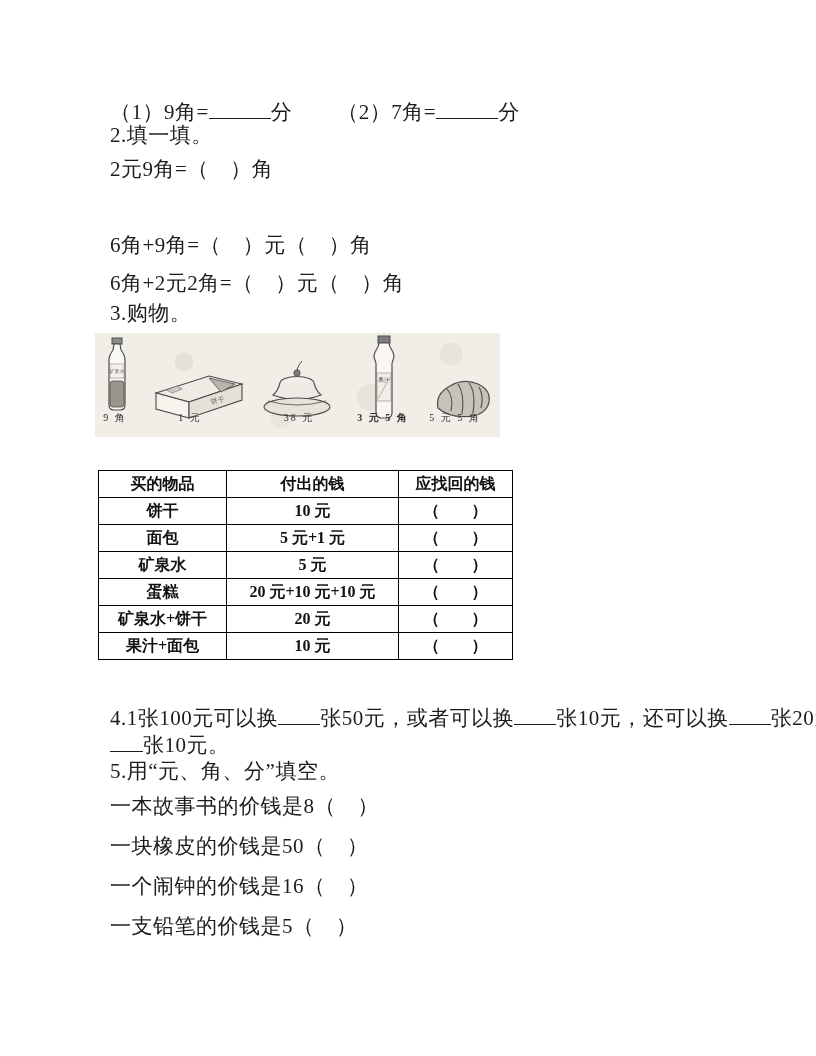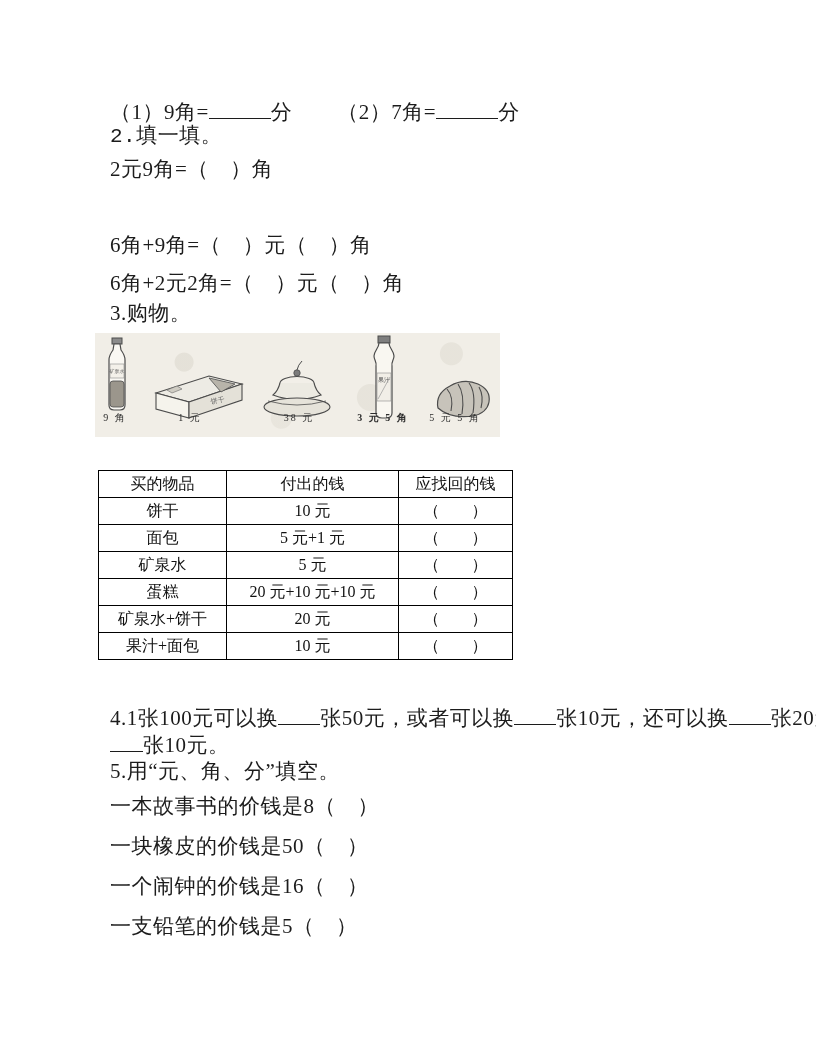--- a/index.html
+++ b/index.html
@@ -72,37 +72,37 @@
     table-layout: fixed;
     font-size: 16px;
     color: #111;
   }
   .shop-table th, .shop-table td {
     border: 1.5px solid #000;
     text-align: center;
     vertical-align: middle;
     height: 26px;
     padding: 0 4px;
-    font-weight: normal;
+    font-weight: bold;
     white-space: nowrap;
   }
   .col-item  { width: 128px; }
   .col-paid  { width: 172px; }
   .col-change{ width: 114px; }
 </style>
 </head>
 <body>
 
 <div class="page">
 
   <div class="line" style="top:98px;">
     <span>（1）9角=</span><span class="blank w62"></span><span>分</span><span class="gap45"></span><span>（2）7角=</span><span class="blank w62"></span><span>分</span>
   </div>
 
-  <div class="line" style="top:121px;font-family:Liberation Mono, monospace;">2.填一填。</div>
+  <div class="line" style="top:121px;">2.填一填。</div>
   <div class="line" style="top:155px;">2元9角=（　）角</div>
   <div class="line" style="top:231px;">6角+9角=（　）元（　）角</div>
   <div class="line" style="top:269px;">6角+2元2角=（　）元（　）角</div>
 
   <div class="line" style="top:299px;">3.购物。</div>
 
   <div class="photo">
 
     <svg class="product" style="left:6px; top:4px;" width="32" height="76" viewBox="0 0 32 76">
       <rect x="11" y="1" width="10" height="6" fill="#8b8b8b" stroke="#4c4c4c" stroke-width="1"></rect>

